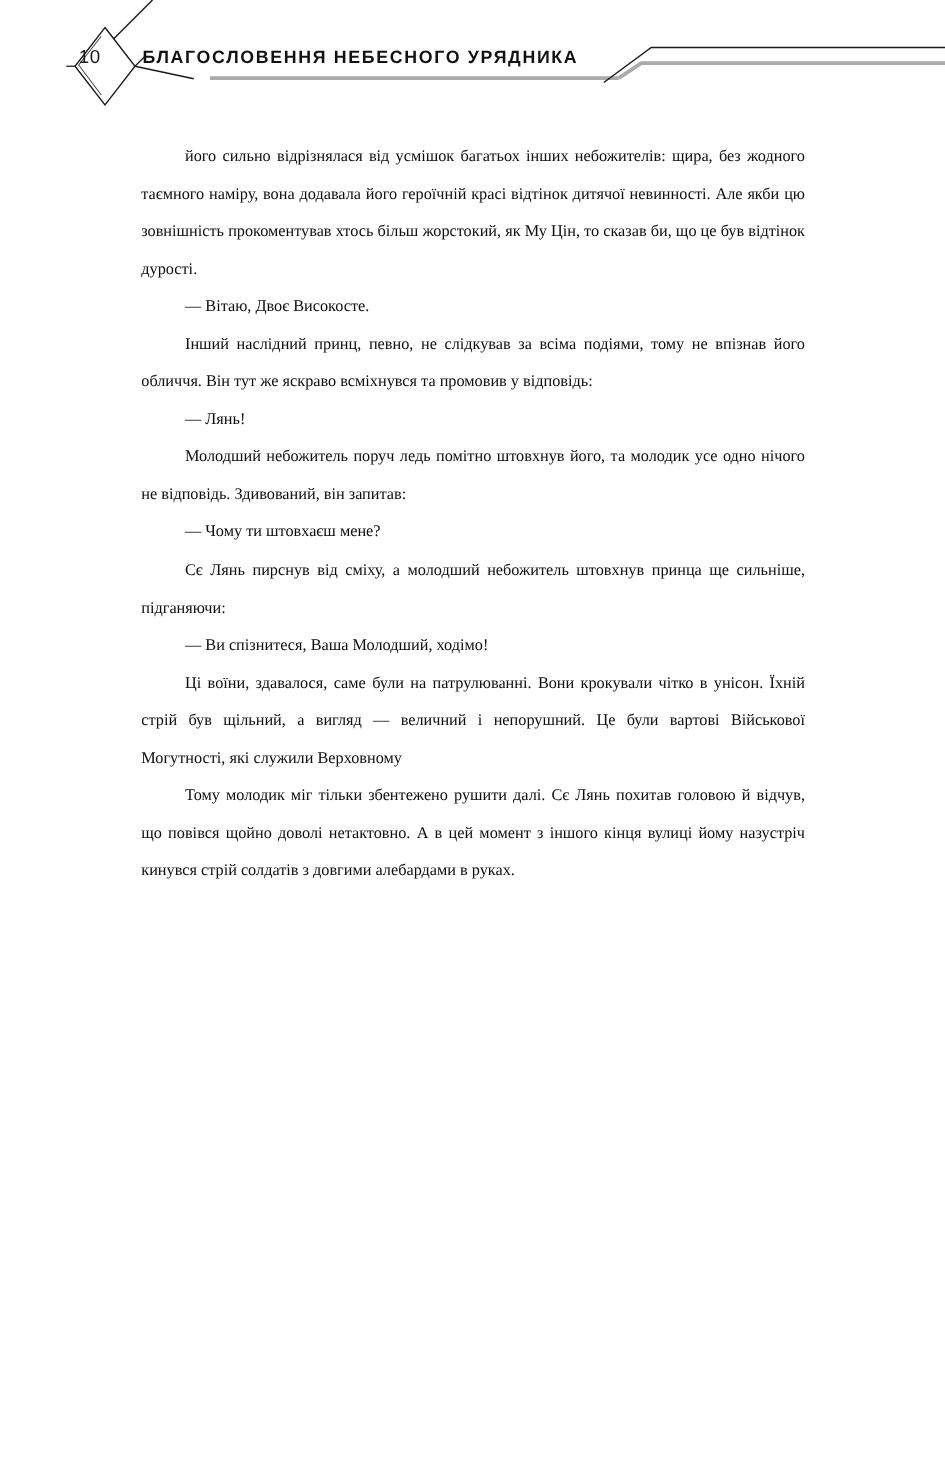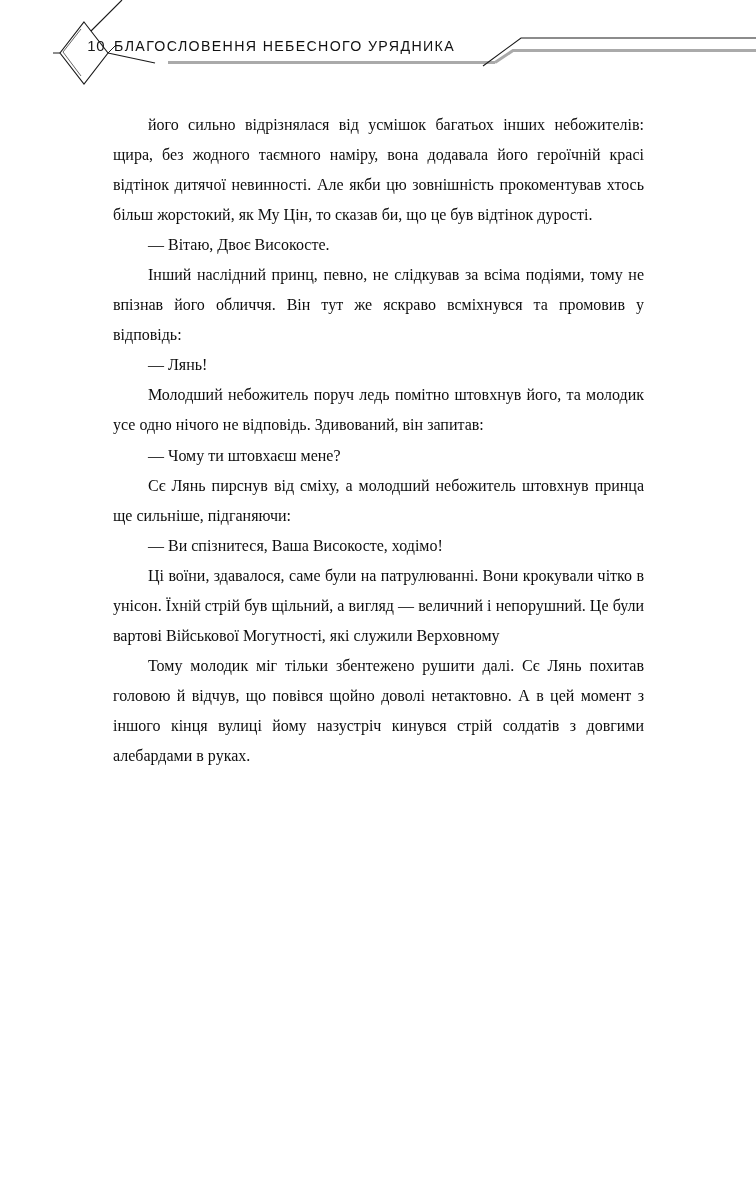--- a/index.html
+++ b/index.html
@@ -27,48 +27,48 @@
   .header-svg {
     position: absolute;
     left: 0;
     top: 0;
   }
   .page-number {
     position: absolute;
     left: 63px;
     top: 38px;
     width: 42px;
-    text-align: right;
+    text-align: left;
     font-family: "Liberation Sans", "DejaVu Sans", sans-serif;
     font-size: 15px;
     font-weight: 400;
     letter-spacing: 0.5px;
     color: #1a1a1a;
     line-height: 1;
   }
   .running-title {
     position: absolute;
     left: 114px;
     top: 39px;
     font-family: "Liberation Sans", "DejaVu Sans", sans-serif;
     font-size: 14.2px;
-    font-weight: 400;
+    font-weight: 700;
     letter-spacing: 1.35px;
     color: #121212;
     white-space: nowrap;
     line-height: 1;
   }
 
   
   .body-text {
     position: absolute;
     left: 113px;
     top: 110px;
     width: 531px;
-    font-size: 16px;
+    font-size: 13px;
     line-height: 30.05px;
     color: #0d0d0d;
     text-align: justify;
     text-justify: inter-word;
     hyphens: manual;
   }
   .body-text p {
     margin: 0;
     text-indent: 35px;
     text-align: justify;
@@ -110,18 +110,18 @@
   </div>
 
   <div class="body-text">
     <p>його сильно відрізнялася від усмішок багатьох інших небожителів: щира, без жодного таємного наміру, вона додавала його героїчній красі відтінок дитячої невинності. Але якби цю зовнішність прокоментував хтось більш жорстокий, як Му Цін, то сказав би, що це був відтінок дурості.</p>
     <p class="last-line-natural">— Вітаю, Двоє Високосте.</p>
     <p>Інший наслідний принц, певно, не слідкував за всіма подіями, тому не впізнав його обличчя. Він тут же яскраво всміхнувся та промовив у відповідь:</p>
     <p class="last-line-natural">— Лянь!</p>
     <p>Молодший небожитель поруч ледь помітно штовхнув його, та молодик усе одно нічого не відповідь. Здивований, він запитав:</p>
     <p class="last-line-natural">— Чому ти штовхаєш мене?</p>
     <p>Сє Лянь пирснув від сміху, а молодший небожитель штовхнув принца ще сильніше, підганяючи:</p>
-    <p class="last-line-natural">— Ви спізнитеся, Ваша Високосте, ходімо!</p>
+    <p class="last-line-natural">— Ви спізнитеся, Ваша Молодший, ходімо!</p>
     <p>Ці воїни, здавалося, саме були на патрулюванні. Вони крокували чітко в унісон. Їхній стрій був щільний, а вигляд — величний і непорушний. Це були вартові Військової Могутності, які служили Верховному</p>
     <p>Тому молодик міг тільки збентежено рушити далі. Сє Лянь похитав головою й відчув, що повівся щойно доволі нетактовно. А в цей момент з іншого кінця вулиці йому назустріч кинувся стрій солдатів з довгими алебардами в руках.</p>
   </div>
 
 </div>
 
 </body></html>

